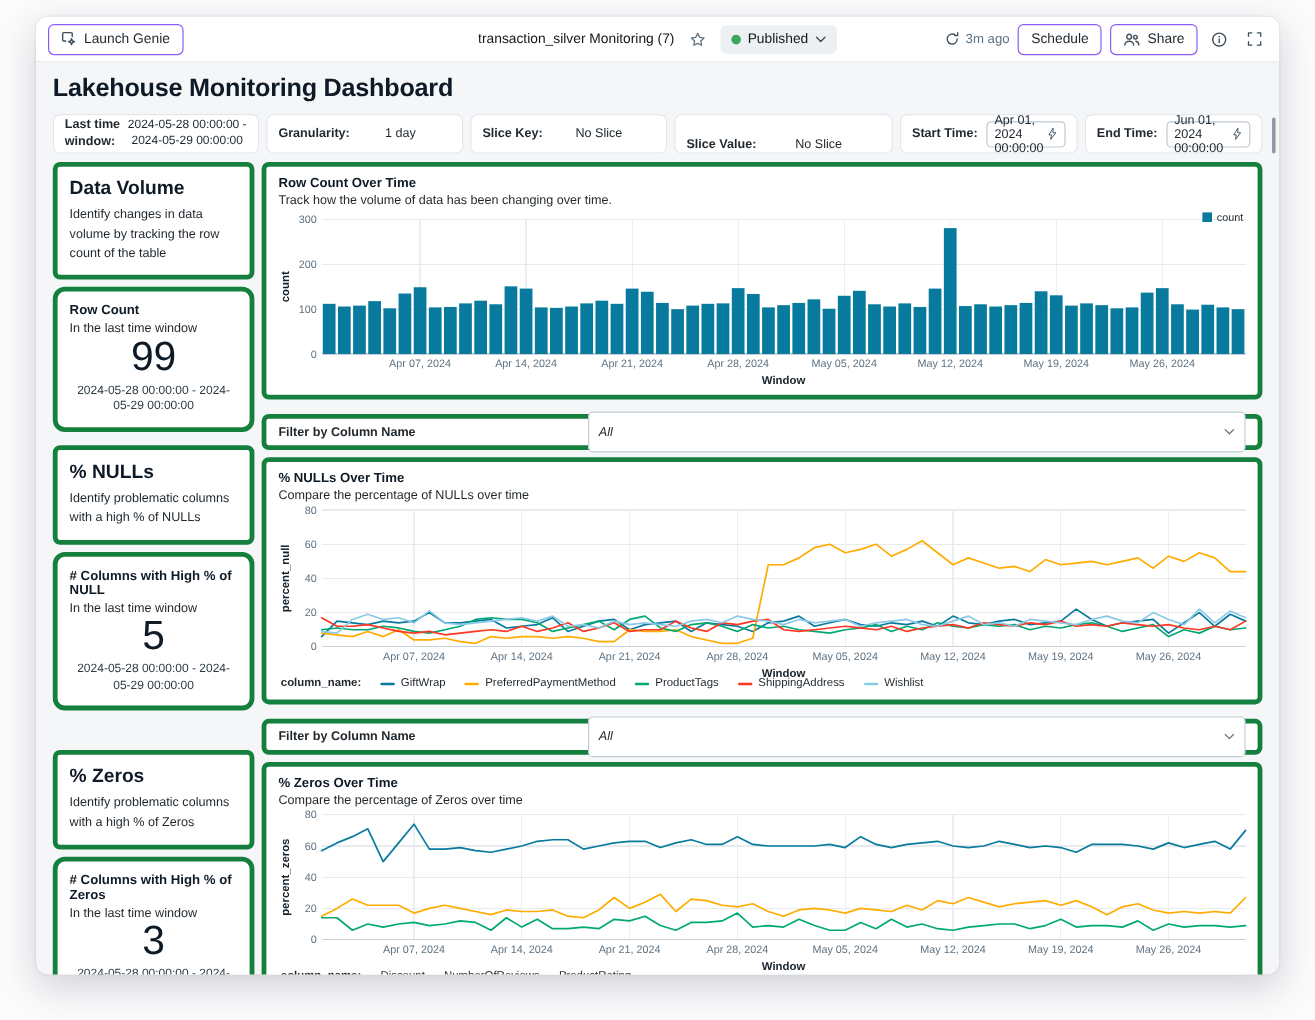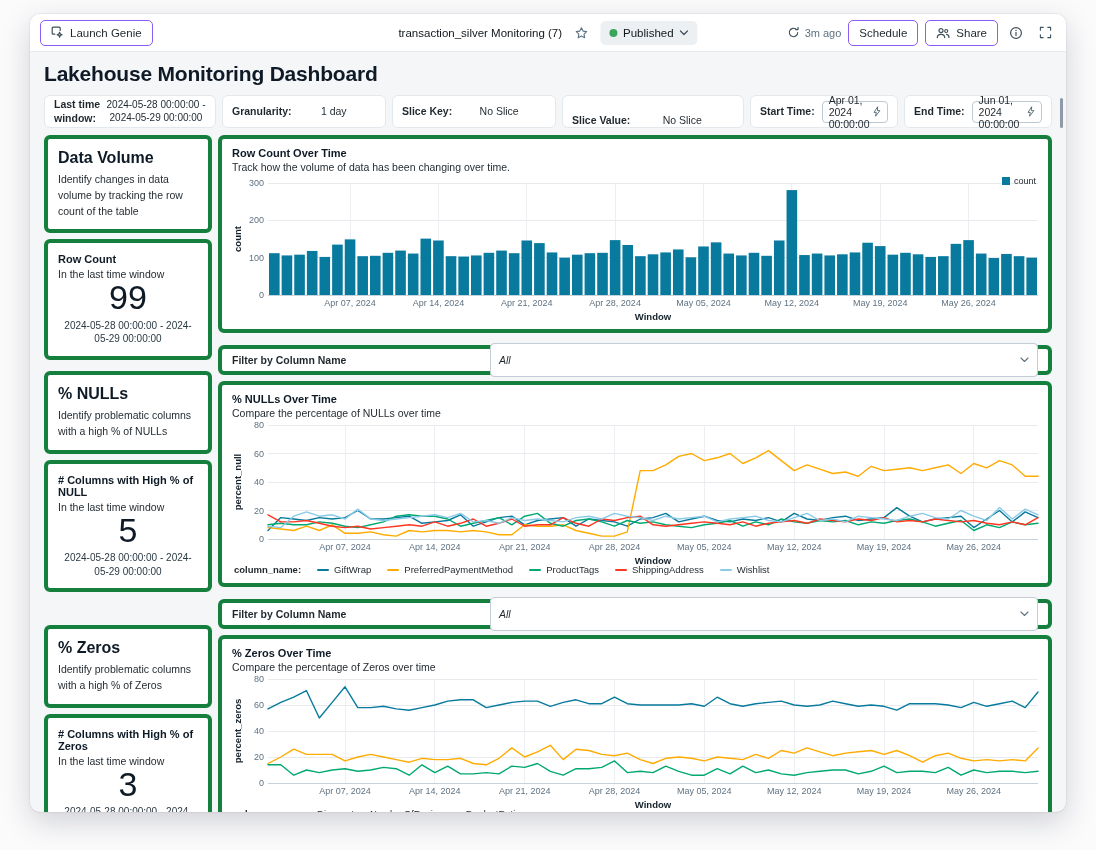--- a/index.html
+++ b/index.html
@@ -58,21 +58,21 @@
   }
   
   .section { display:flex; gap:6px; margin-bottom:12px; }
   .left-col { width:168px; display:flex; flex-direction:column; gap:6px; }
   .left-col.offset { padding-top:26px; }
   .right-col { flex:1; display:flex; flex-direction:column; gap:6px; min-width:0; }
   .card { background:#fff; border:4px solid #15803d; border-radius:6px; }
   .info-card { padding:10px; }
   .info-title { font-size:16px; font-weight:700; color:#0E1A26; margin-bottom:5px; }
   .info-desc { font-size:10.5px; color:#1F272D; line-height:1.5; }
-  .counter-card { padding:10px; display:flex; flex-direction:column; flex:1; }
+  .counter-card { padding:10px; display:flex; flex-direction:column; flex:1;border-radius:10px; }
   .counter-title { font-size:11px; font-weight:700; color:#0E1A26; }
   .counter-sub { font-size:10.5px; color:#1F272D; margin-top:3px; }
   .counter-mid { flex:1; display:flex; flex-direction:column; justify-content:center; align-items:center; }
   .counter-value { font-size:34px; color:#0E1A26; line-height:1.05; }
   .counter-range { font-size:10px; color:#2B3942; text-align:center; margin-top:3px; line-height:1.35; max-width:156px; }
   .s1 { height:198px; } .s1 .info-card { flex:0 0 88px; }
   .s2 { height:242px; } .s2 .info-card { flex:1; }
   .s3 { height:232px; } .s3 .info-card { flex:1; }
   .filter-card { height:30px; flex:0 0 30px; display:flex; align-items:center; padding:0 10px; font-size:10.5px; }
   .filter-label { font-weight:700; width:258px; }

